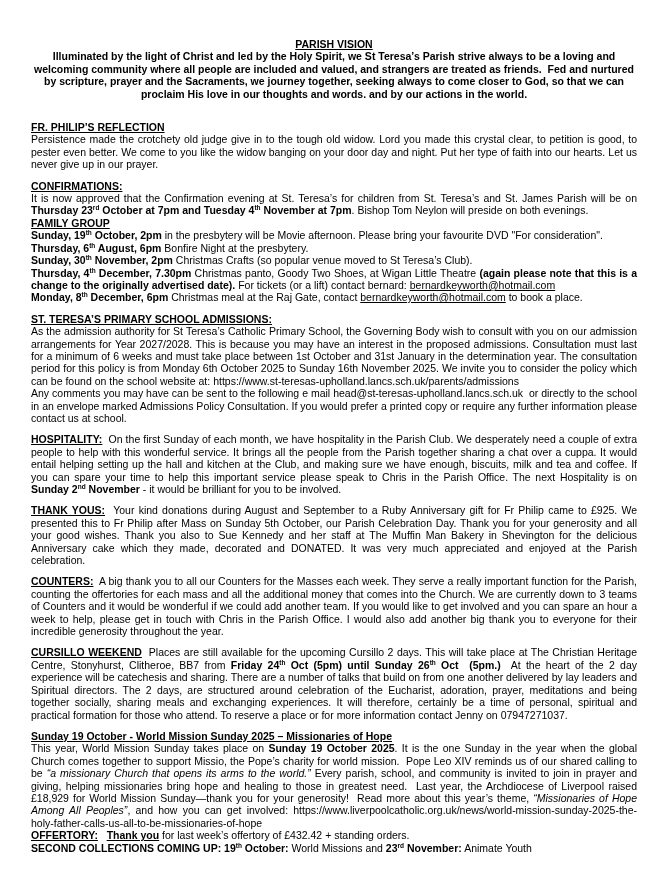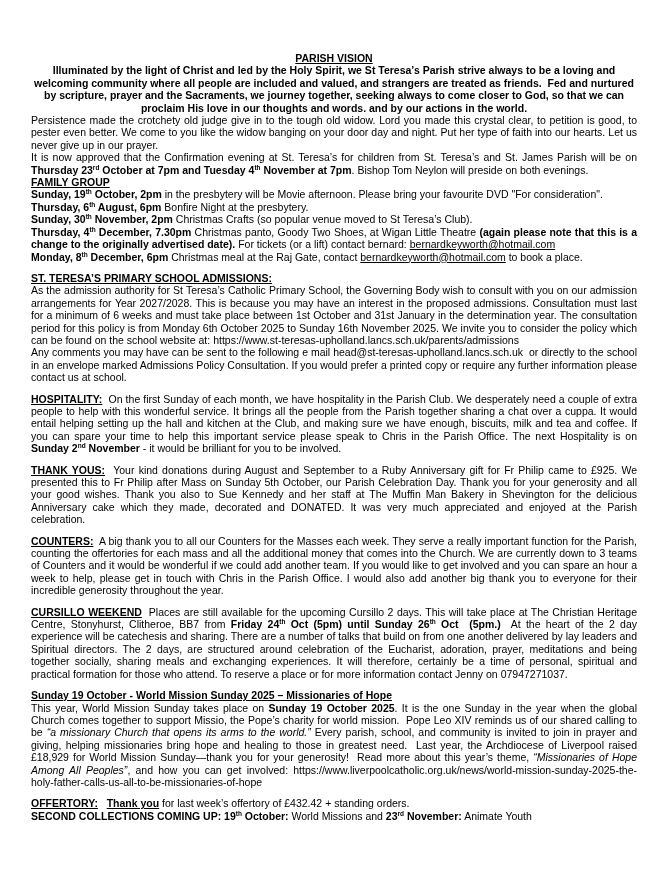--- a/index.html
+++ b/index.html
@@ -5,21 +5,21 @@
   * { box-sizing: border-box; }
   html, body { margin: 0; padding: 0; }
   body {
     width: 670px; height: 896px;
     background: #ffffff;
     color: #000000;
     font-family: "Liberation Sans", "DejaVu Sans", sans-serif;
   }
   .page {
     width: 670px; height: 896px;
-    padding: 52px 33px 10px 31px;
+    padding: 38px 33px 10px 31px;
     overflow: hidden;
     background: #ffffff;
   }
   .block {
     font-size: 10.5px;
     line-height: 12.4px;
     overflow-wrap: break-word;
     text-align: left;
   }
   .block span, .block sup { white-space: pre-wrap; }
@@ -28,32 +28,34 @@
   .u { text-decoration: underline; }
   sup { font-size: 0.62em; line-height: 0; vertical-align: super; }
   [data-name="link"] { color: #000000; cursor: pointer; }
 </style>
 </head>
 <body>
 
 <div class="page" data-name="document-page" style="background: rgb(255, 255, 255); color: rgb(0, 0, 0);">
     <div class="block" data-name="doc-title" style="text-align: center;"><span class="b u" data-name="text-run">PARISH VISION</span></div>
     <div class="block" data-name="parish-vision-text" style="text-align: center;"><span class="b" data-name="text-run">Illuminated by the light of Christ and led by the Holy Spirit, we St Teresa’s Parish strive always to be a loving and welcoming community where all people are included and valued, and strangers are treated as friends.  Fed and nurtured by scripture, prayer and the Sacraments, we journey together, seeking always to come closer to God, so that we can proclaim His love in our thoughts and words. and by our actions in the world.</span></div>
+    <div class="block" data-name="section-heading-fr-philips-reflection" style="margin-top: 21px;"><span class="b u" data-name="text-run">FR. PHILIP’S REFLECTION</span></div>
     <div class="block" data-name="reflection-text" style="text-align: justify;"><span data-name="text-run">Persistence made the crotchety old judge give in to the tough old widow. Lord you made this crystal clear, to petition is good, to pester even better. We come to you like the widow banging on your door day and night. Put her type of faith into our hearts. Let us never give up in our prayer.</span></div>
+    <div class="block" data-name="section-heading-confirmations" style="margin-top: 9px;"><span class="b u" data-name="text-run">CONFIRMATIONS:</span></div>
     <div class="block" data-name="confirmations-text" style="text-align: justify;"><span data-name="text-run">It is now approved that the Confirmation evening at St. Teresa’s for children from St. Teresa’s and St. James Parish will be on </span><span class="b" data-name="text-run">Thursday 23</span><sup class="b" data-name="text-run">rd</sup><span class="b" data-name="text-run"> October at 7pm and Tuesday 4</span><sup class="b" data-name="text-run">th</sup><span class="b" data-name="text-run"> November at 7pm</span><span data-name="text-run">. Bishop Tom Neylon will preside on both evenings.</span></div>
     <div class="block" data-name="section-heading-family-group" style=""><span class="b u" data-name="text-run">FAMILY GROUP</span></div>
     <div class="block" data-name="family-group-item" style="text-align: justify;"><span class="b" data-name="text-run">Sunday, 19</span><sup class="b" data-name="text-run">th</sup><span class="b" data-name="text-run"> October, 2pm</span><span data-name="text-run"> in the presbytery will be Movie afternoon. Please bring your favourite DVD "For consideration".</span></div>
     <div class="block" data-name="family-group-item" style="text-align: justify;"><span class="b" data-name="text-run">Thursday, 6</span><sup class="b" data-name="text-run">th</sup><span class="b" data-name="text-run"> August, 6pm</span><span data-name="text-run"> Bonfire Night at the presbytery.</span></div>
     <div class="block" data-name="family-group-item" style="text-align: justify;"><span class="b" data-name="text-run">Sunday, 30</span><sup class="b" data-name="text-run">th</sup><span class="b" data-name="text-run"> November, 2pm</span><span data-name="text-run"> Christmas Crafts (so popular venue moved to St Teresa’s Club).</span></div>
     <div class="block" data-name="family-group-item" style="text-align: justify;"><span class="b" data-name="text-run">Thursday, 4</span><sup class="b" data-name="text-run">th</sup><span class="b" data-name="text-run"> December, 7.30pm</span><span data-name="text-run"> Christmas panto, Goody Two Shoes, at Wigan Little Theatre </span><span class="b" data-name="text-run">(again please note that this is a change to the originally advertised date).</span><span data-name="text-run"> For tickets (or a lift) contact bernard: </span><span class="u" data-name="link">bernardkeyworth@hotmail.com</span></div>
     <div class="block" data-name="family-group-item" style="text-align: justify;"><span class="b" data-name="text-run">Monday, 8</span><sup class="b" data-name="text-run">th</sup><span class="b" data-name="text-run"> December, 6pm</span><span data-name="text-run"> Christmas meal at the Raj Gate, contact </span><span class="u" data-name="link">bernardkeyworth@hotmail.com</span><span data-name="text-run"> to book a place.</span></div>
     <div class="block" data-name="section-heading-school-admissions" style="margin-top: 9px;"><span class="b u" data-name="text-run">ST. TERESA’S PRIMARY SCHOOL ADMISSIONS:</span></div>
     <div class="block" data-name="admissions-text-1" style="text-align: justify;"><span data-name="text-run">As the admission authority for St Teresa’s Catholic Primary School, the Governing Body wish to consult with you on our admission arrangements for Year 2027/2028. This is because you may have an interest in the proposed admissions. Consultation must last for a minimum of 6 weeks and must take place between 1st October and 31st January in the determination year. The consultation period for this policy is from Monday 6th October 2025 to Sunday 16th November 2025. We invite you to consider the policy which can be found on the school website at: </span><span data-name="link">https://www.st-teresas-upholland.lancs.sch.uk/parents/admissions</span></div>
     <div class="block" data-name="admissions-text-2" style="text-align: justify;"><span data-name="text-run">Any comments you may have can be sent to the following e mail </span><span data-name="link">head@st-teresas-upholland.lancs.sch.uk</span><span data-name="text-run">  or directly to the school in an envelope marked Admissions Policy Consultation. If you would prefer a printed copy or require any further information please contact us at school.</span></div>
     <div class="block" data-name="hospitality-text" style="text-align: justify; margin-top: 9px;"><span class="b u" data-name="text-run">HOSPITALITY:</span><span data-name="text-run">  On the first Sunday of each month, we have hospitality in the Parish Club. We desperately need a couple of extra people to help with this wonderful service. It brings all the people from the Parish together sharing a chat over a cuppa. It would entail helping setting up the hall and kitchen at the Club, and making sure we have enough, biscuits, milk and tea and coffee. If you can spare your time to help this important service please speak to Chris in the Parish Office. The next Hospitality is on </span><span class="b" data-name="text-run">Sunday 2</span><sup class="b" data-name="text-run">nd</sup><span class="b" data-name="text-run"> November</span><span data-name="text-run"> - it would be brilliant for you to be involved.</span></div>
     <div class="block" data-name="thank-yous-text" style="text-align: justify; margin-top: 9px;"><span class="b u" data-name="text-run">THANK YOUS:</span><span data-name="text-run">  Your kind donations during August and September to a Ruby Anniversary gift for Fr Philip came to £925. We presented this to Fr Philip after Mass on Sunday 5th October, our Parish Celebration Day. Thank you for your generosity and all your good wishes. Thank you also to Sue Kennedy and her staff at The Muffin Man Bakery in Shevington for the delicious Anniversary cake which they made, decorated and DONATED. It was very much appreciated and enjoyed at the Parish celebration.</span></div>
     <div class="block" data-name="counters-text" style="text-align: justify; margin-top: 9px;"><span class="b u" data-name="text-run">COUNTERS:</span><span data-name="text-run">  A big thank you to all our Counters for the Masses each week. They serve a really important function for the Parish, counting the offertories for each mass and all the additional money that comes into the Church. We are currently down to 3 teams of Counters and it would be wonderful if we could add another team. If you would like to get involved and you can spare an hour a week to help, please get in touch with Chris in the Parish Office. I would also add another big thank you to everyone for their incredible generosity throughout the year.</span></div>
     <div class="block" data-name="cursillo-weekend-text" style="text-align: justify; margin-top: 9px;"><span class="b u" data-name="text-run">CURSILLO WEEKEND</span><span data-name="text-run">  Places are still available for the upcoming Cursillo 2 days. This will take place at The Christian Heritage Centre, Stonyhurst, Clitheroe, BB7 from </span><span class="b" data-name="text-run">Friday 24</span><sup class="b" data-name="text-run">th</sup><span class="b" data-name="text-run"> Oct (5pm) until Sunday 26</span><sup class="b" data-name="text-run">th</sup><span class="b" data-name="text-run"> Oct  (5pm.)</span><span data-name="text-run">  At the heart of the 2 day experience will be catechesis and sharing. There are a number of talks that build on from one another delivered by lay leaders and  Spiritual directors. The 2 days, are structured around celebration of the Eucharist, adoration, prayer, meditations and being together socially, sharing meals and exchanging experiences. It will therefore, certainly be a time of personal, spiritual and practical formation for those who attend. To reserve a place or for more information contact Jenny on 07947271037.</span></div>
     <div class="block" data-name="section-heading-world-mission-sunday" style="margin-top: 9px;"><span class="b u" data-name="text-run">Sunday 19 October - World Mission Sunday 2025 – Missionaries of Hope</span></div>
     <div class="block" data-name="world-mission-text" style="text-align: justify;"><span data-name="text-run">This year, World Mission Sunday takes place on </span><span class="b" data-name="text-run">Sunday 19 October 2025</span><span data-name="text-run">. It is the one Sunday in the year when the global Church comes together to support Missio, the Pope’s charity for world mission.  Pope Leo XIV reminds us of our shared calling to be </span><span class="i" data-name="text-run">“a missionary Church that opens its arms to the world.”</span><span data-name="text-run"> Every parish, school, and community is invited to join in prayer and giving, helping missionaries bring hope and healing to those in greatest need.  Last year, the Archdiocese of Liverpool raised £18,929 for World Mission Sunday—thank you for your generosity!  Read more about this year’s theme, </span><span class="i" data-name="text-run">“Missionaries of Hope Among All Peoples”</span><span data-name="text-run">, and how you can get involved: </span><span data-name="link">https://www.liverpoolcatholic.org.uk/news/world-mission-sunday-2025-the-holy-father-calls-us-all-to-be-missionaries-of-hope</span></div>
-    <div class="block" data-name="offertory-text" style="margin-top: 9px;"><span class="b u" data-name="text-run">OFFERTORY:</span><span data-name="text-run">   </span><span class="b u" data-name="text-run">Thank you</span><span data-name="text-run"> for last week’s offertory of £432.42 + standing orders.</span></div>
+    <div class="block" data-name="offertory-text" style=""><span class="b u" data-name="text-run">OFFERTORY:</span><span data-name="text-run">   </span><span class="b u" data-name="text-run">Thank you</span><span data-name="text-run"> for last week’s offertory of £432.42 + standing orders.</span></div>
     <div class="block" data-name="second-collections-text"><span class="b" data-name="text-run">SECOND COLLECTIONS COMING UP: 19</span><sup class="b" data-name="text-run">th</sup><span class="b" data-name="text-run"> October:</span><span data-name="text-run"> World Missions and </span><span class="b" data-name="text-run">23</span><sup class="b" data-name="text-run">rd</sup><span class="b" data-name="text-run"> November:</span><span data-name="text-run"> Animate Youth</span></div>
   </div>
 
 </body></html>

